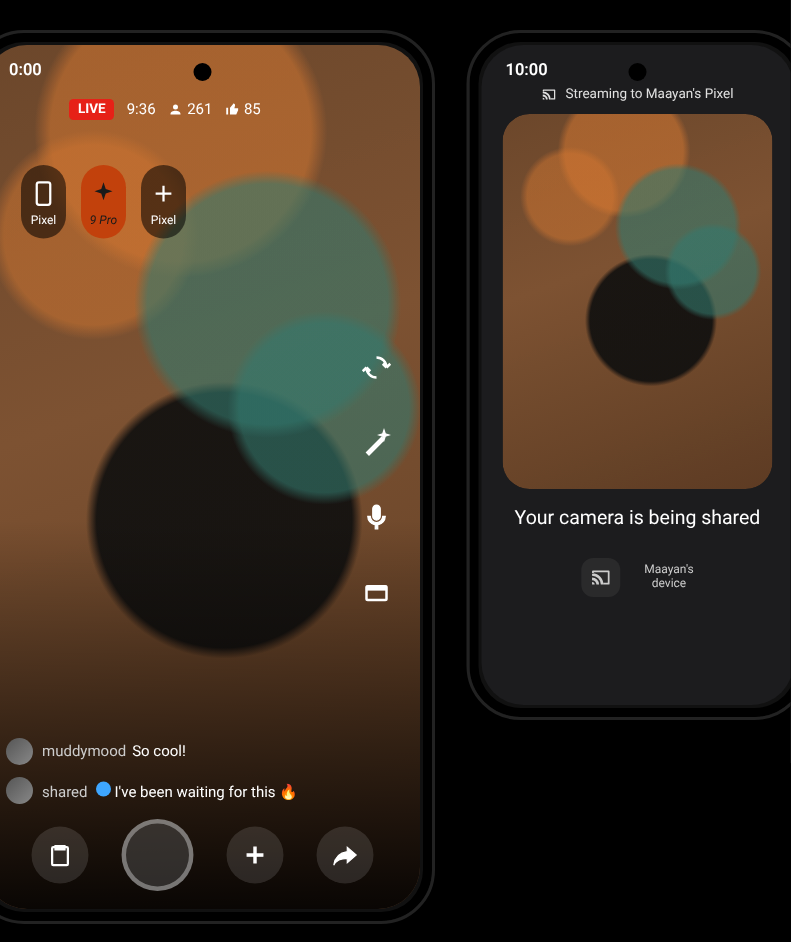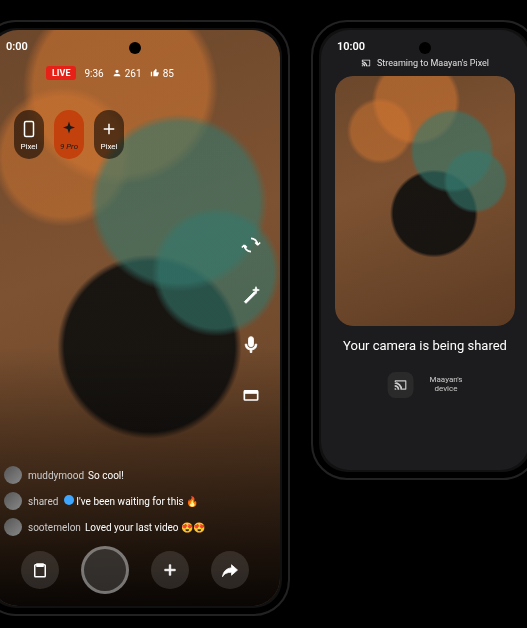--- a/index.html
+++ b/index.html
@@ -301,24 +301,20 @@
 
     <div class="comments">
       <div class="comment">
         <span class="avatar"></span>
         <span><span class="user">muddymood</span><span class="text">So cool!</span></span>
       </div>
       <div class="comment">
         <span class="avatar"></span>
         <span><span class="user">shared</span><span class="badge-dot"></span><span class="text">I've been waiting for this 🔥</span></span>
       </div>
-      <div class="comment">
-        <span class="avatar"></span>
-        <span><span class="user">sootemelon</span><span class="text">Loved your last video 😍😍</span></span>
-      </div>
     </div>
 
     <div class="bottombar">
       <div class="bb-btn">
         <svg viewBox="0 0 24 24">
             <path fill="none" stroke="#fff" stroke-width="2" d="M8 4h8v3H8zM6 5h12a1 1 0 011 1v14a1 1 0 01-1 1H6a1 1 0 01-1-1V6a1 1 0 011-1z"></path>
           </svg>
       </div>
       <div class="shutter"></div>
       <div class="bb-btn">

